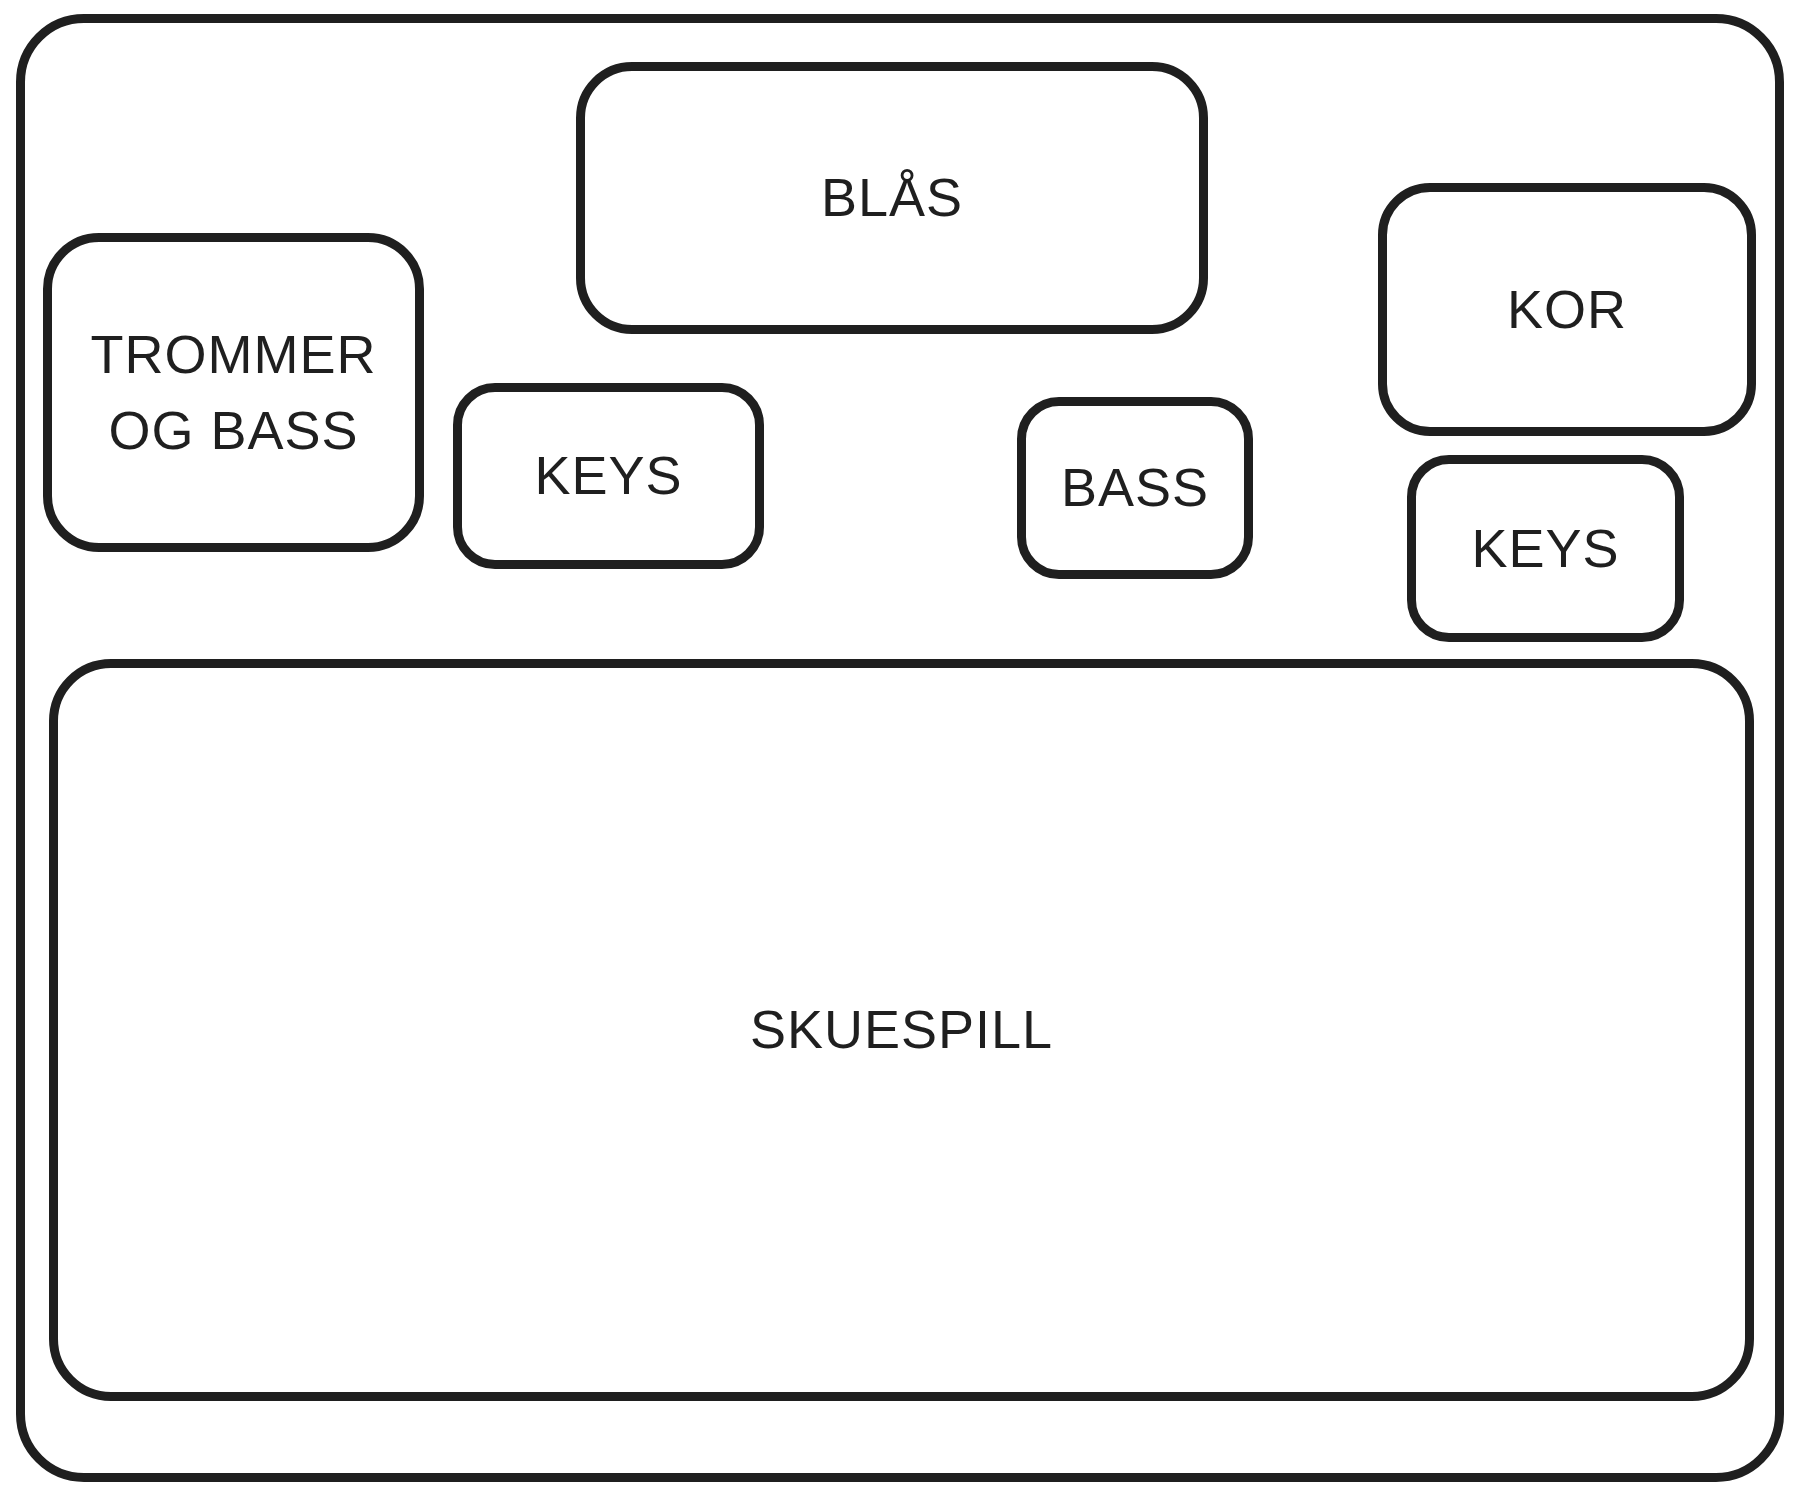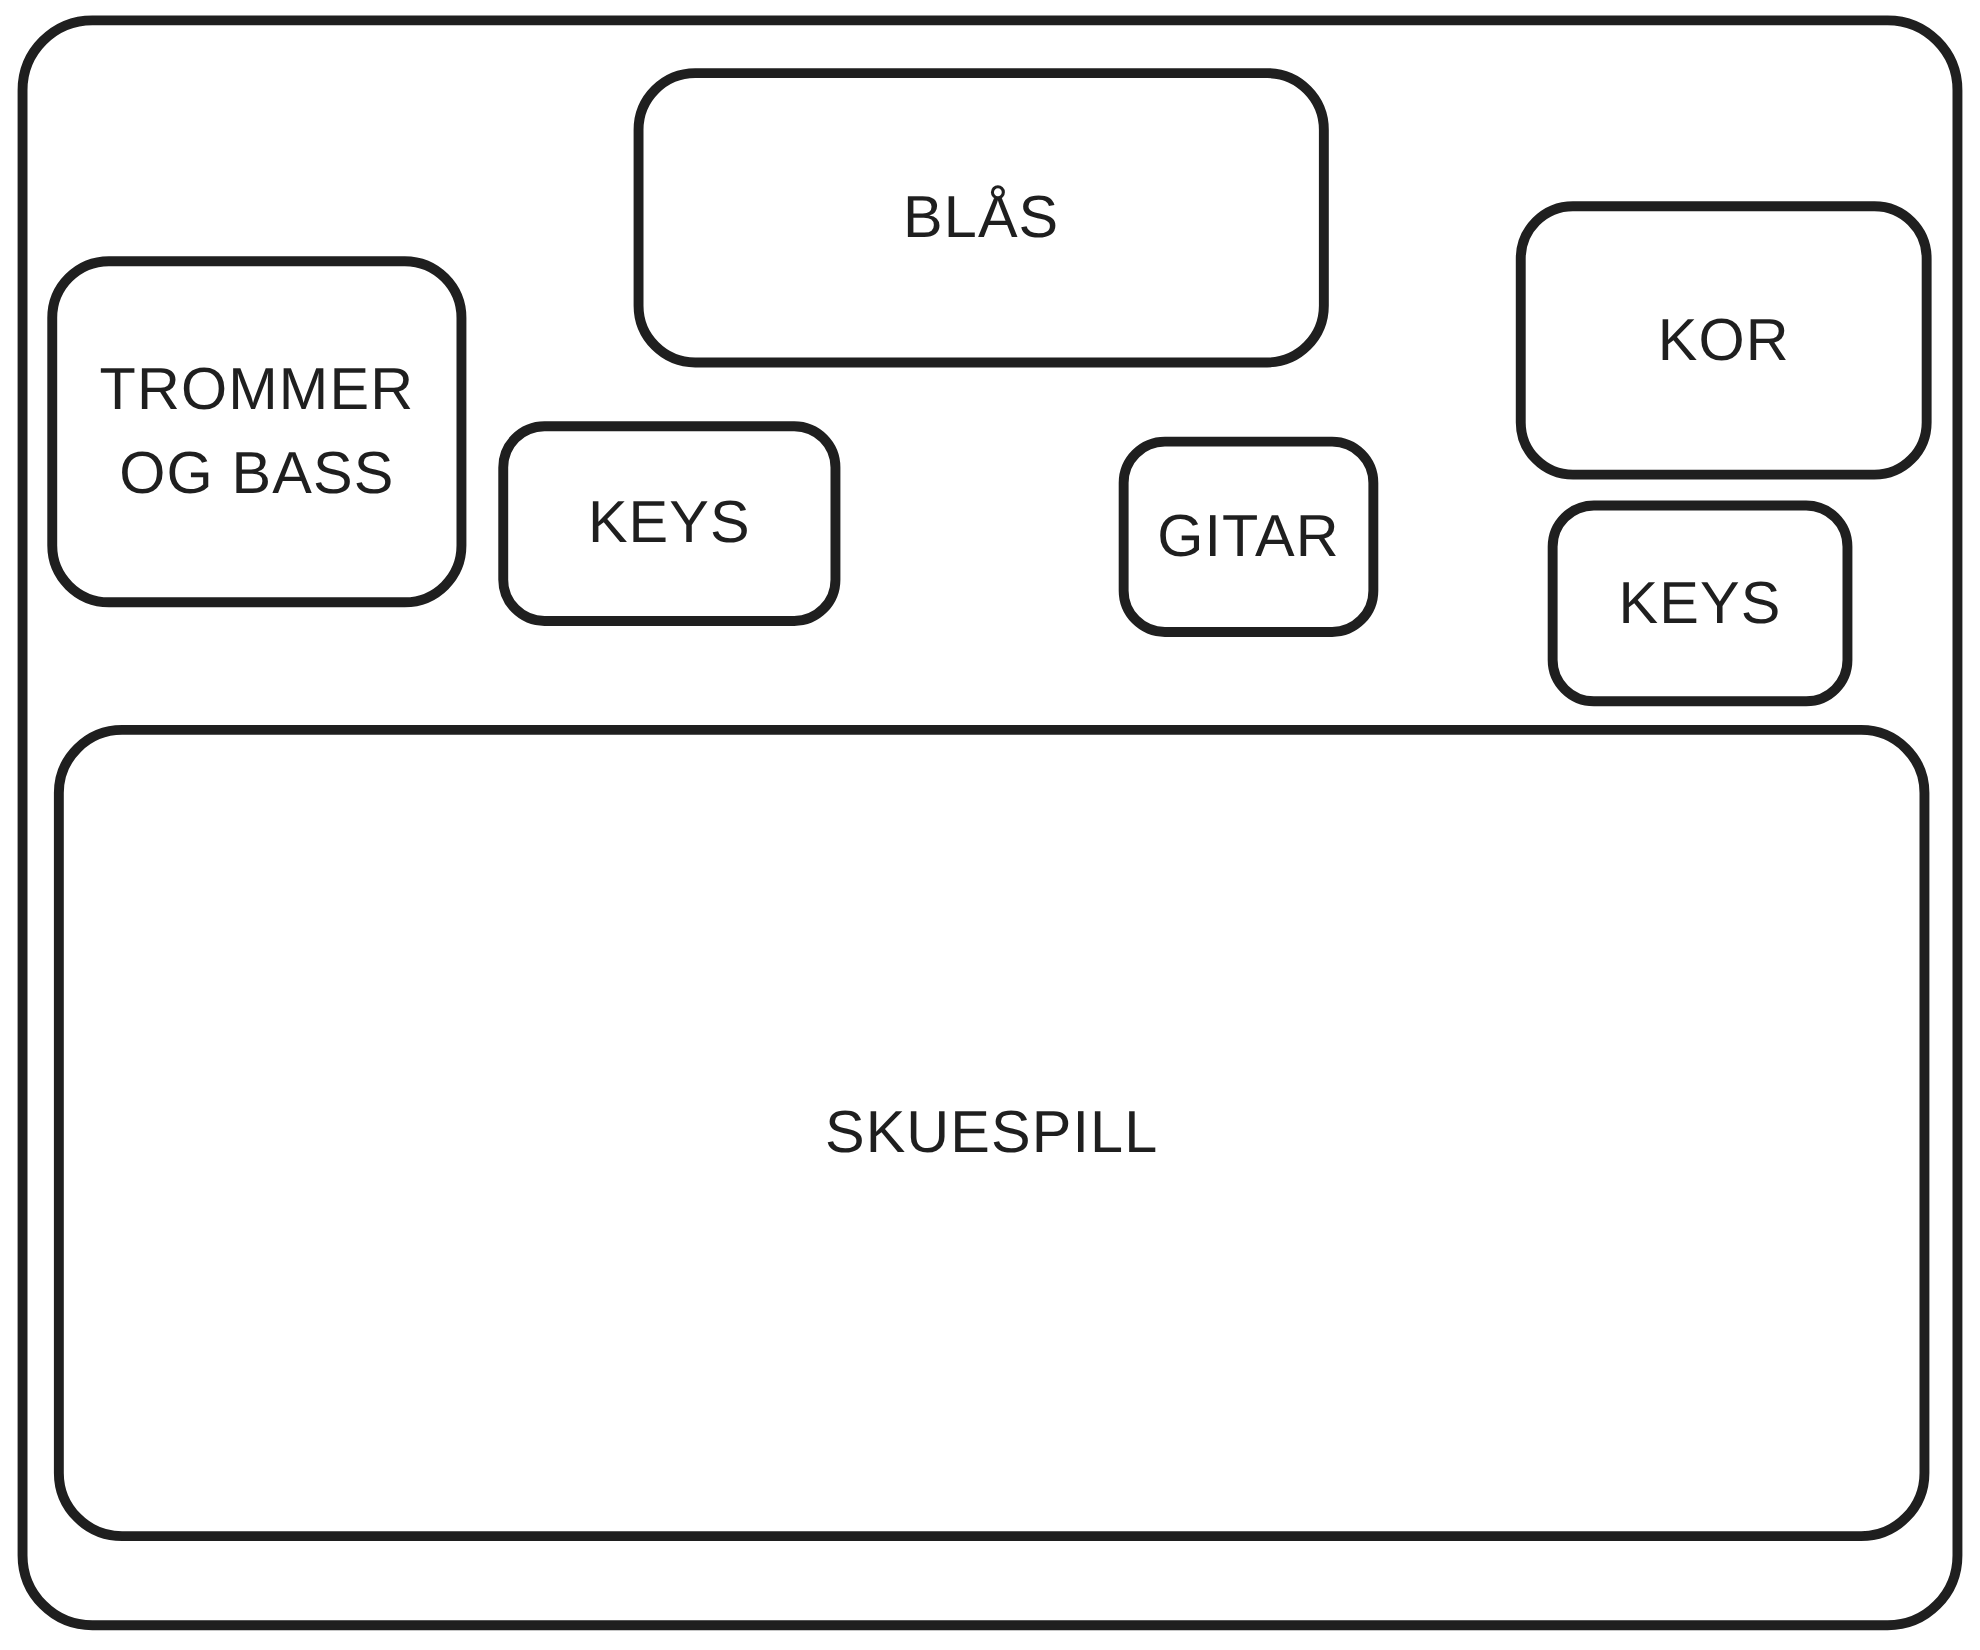--- a/index.html
+++ b/index.html
@@ -111,21 +111,21 @@
 
   <div class="zone zone-blas">
     <span class="zone-label">BLÅS</span>
   </div>
 
   <div class="zone zone-keys-left">
     <span class="zone-label">KEYS</span>
   </div>
 
   <div class="zone zone-gitar">
-    <span class="zone-label">GITAR</span>
+    <span class="zone-label">BASS</span>
   </div>
 
   <div class="zone zone-kor">
     <span class="zone-label">KOR</span>
   </div>
 
   <div class="zone zone-keys-right">
     <span class="zone-label">KEYS</span>
   </div>
 

